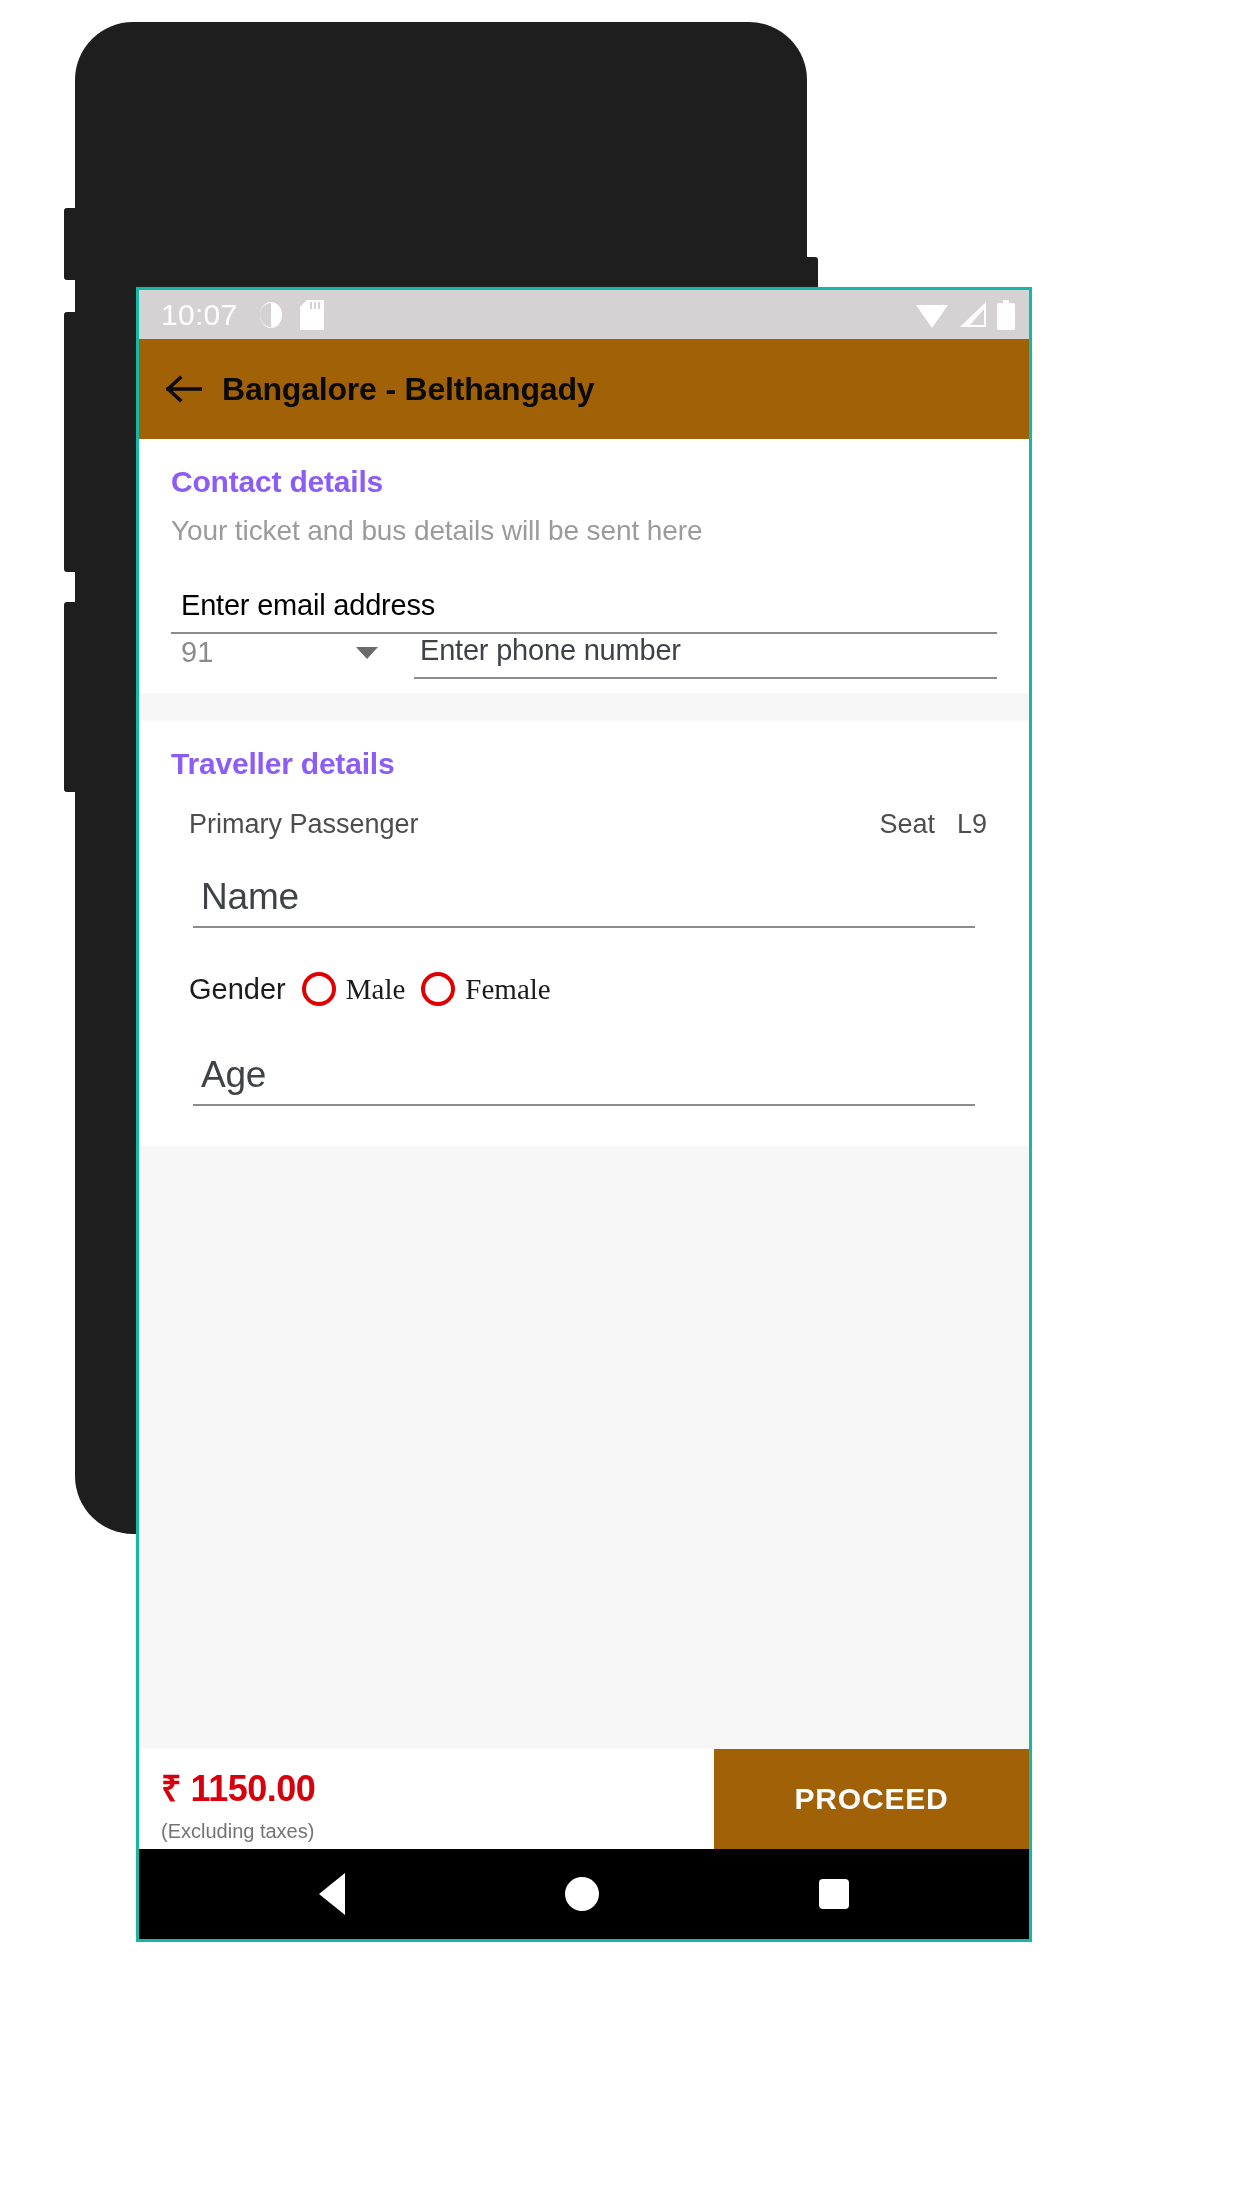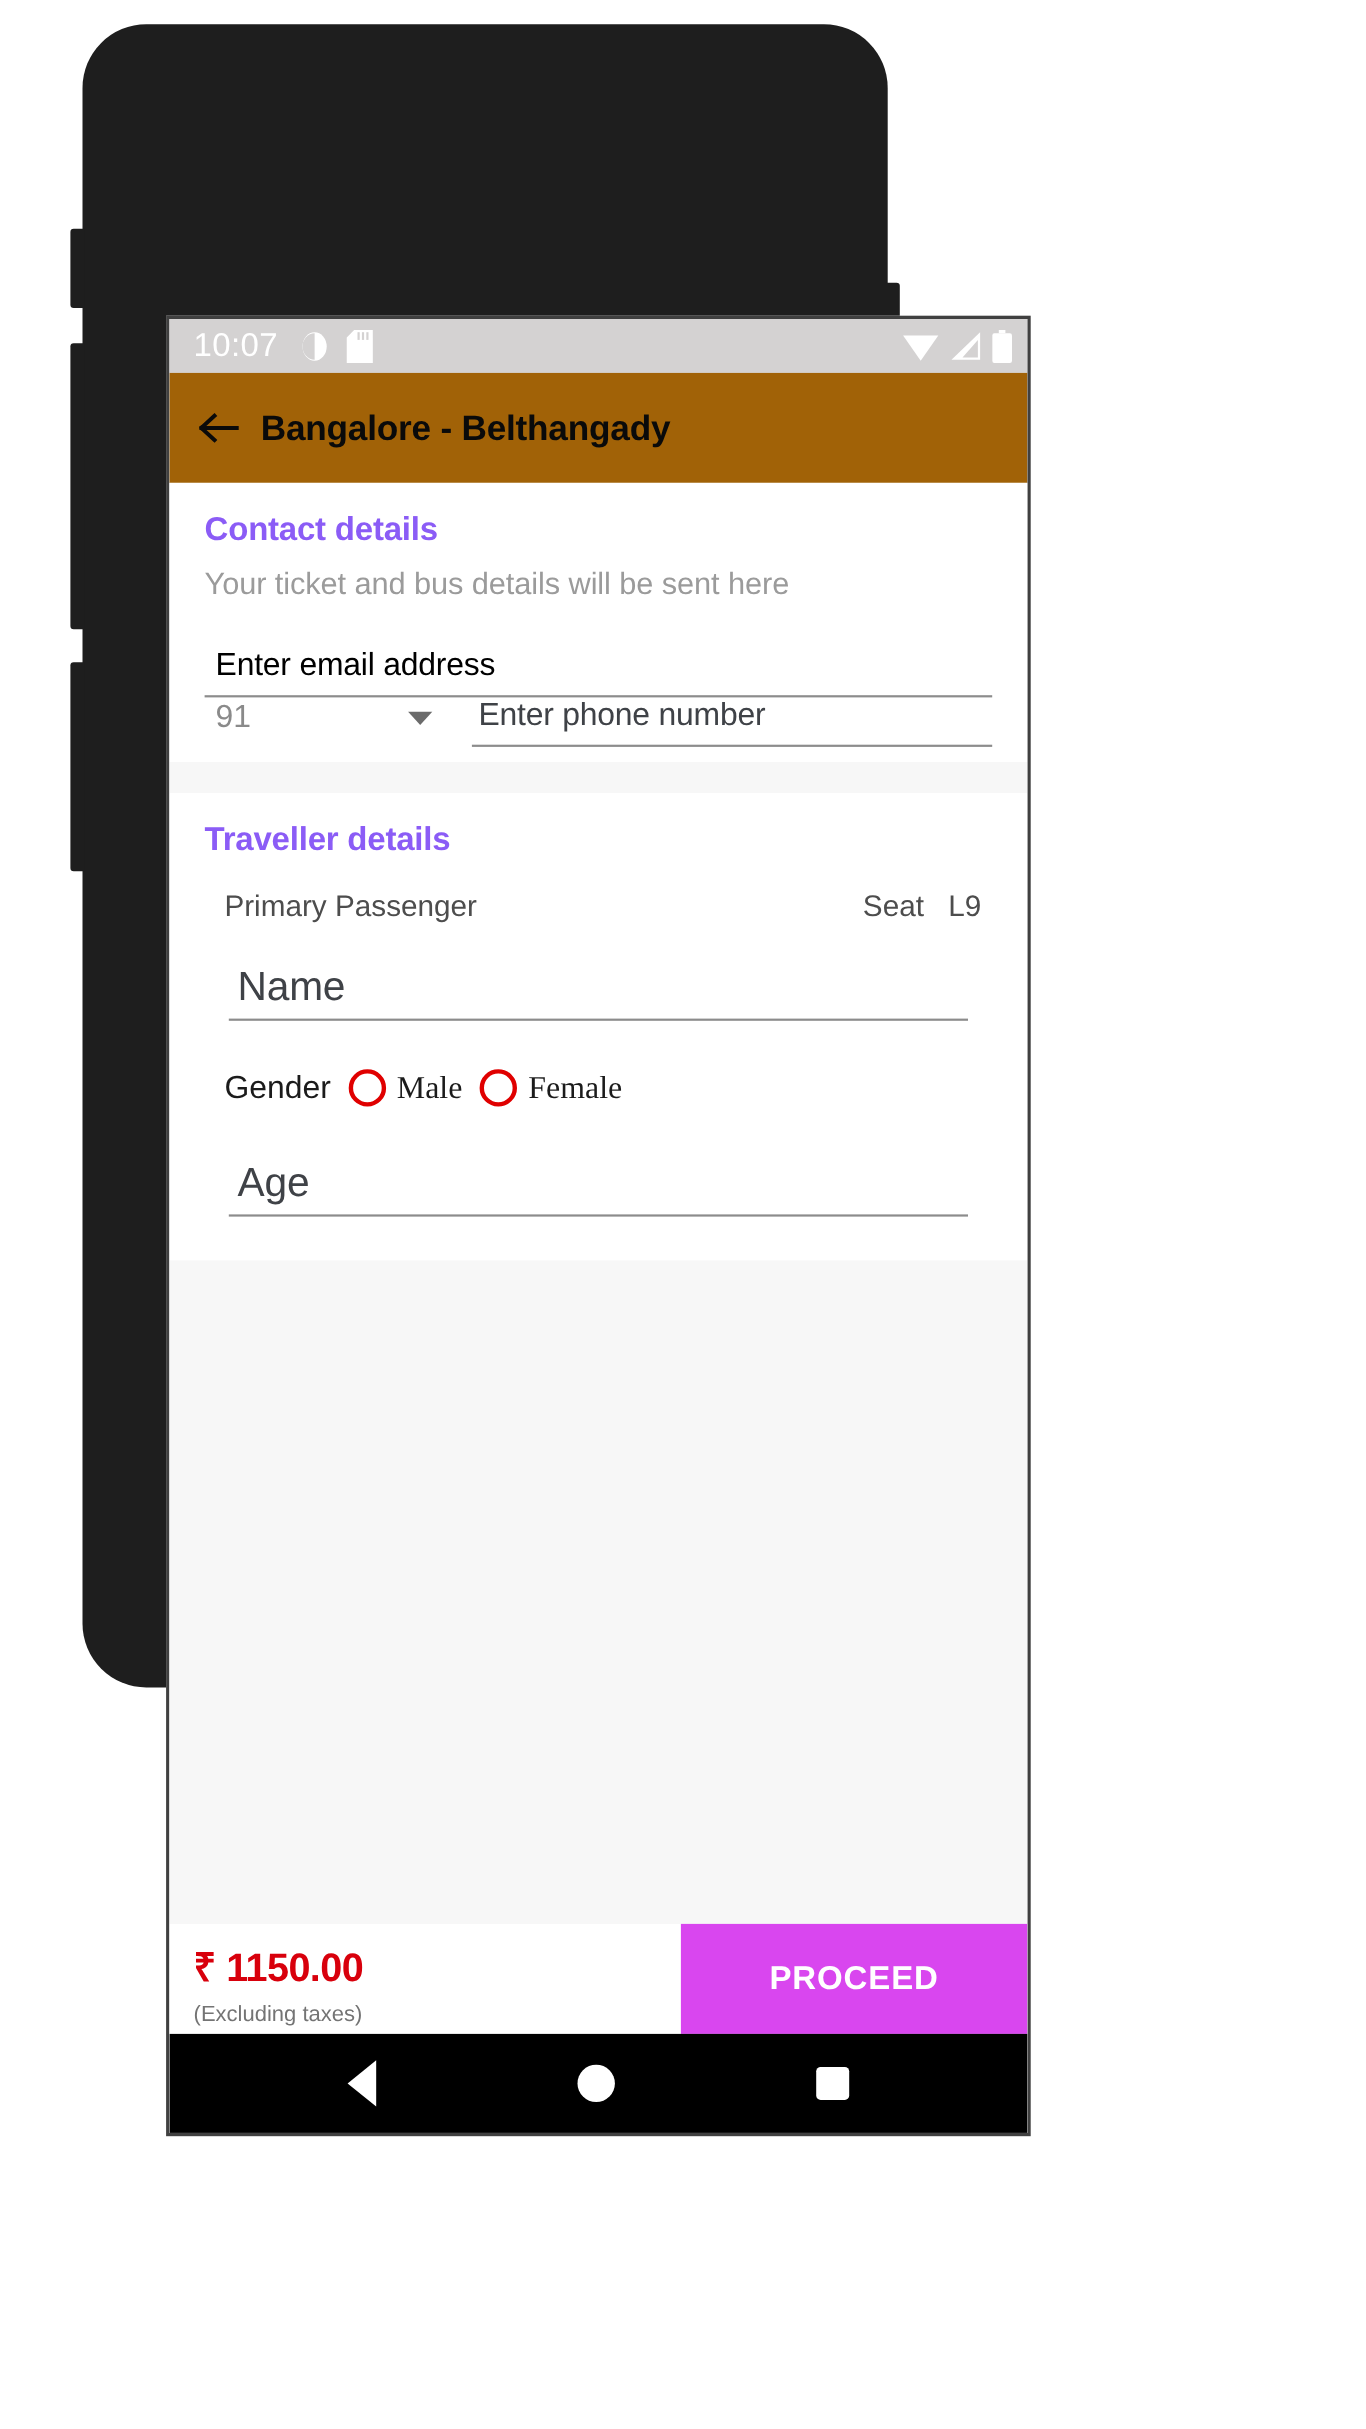--- a/index.html
+++ b/index.html
@@ -37,27 +37,27 @@
     position: absolute;
     right: -11px;
     width: 13px;
     background: #1e1e1e;
     border-radius: 0 3px 3px 0;
   }
 
   
   #screen {
     position: absolute;
-    left: 151px;
+    left: 136px;
     top: 287px;
-    width: 786px;
+    width: 896px;
     height: 1655px;
     background: #ffffff;
     overflow: hidden;
-    border: 3px solid #404040;
+    border: 3px solid #14b8a6;
     box-sizing: border-box;
   }
 
   
   #statusbar {
     height: 49px;
     background: #d4d2d2;
     display: flex;
     align-items: center;
     padding: 0 14px 0 22px;
@@ -250,21 +250,21 @@
     font-weight: bold;
     letter-spacing: -0.5px;
   }
   .price-note {
     color: #747474;
     font-size: 20px;
     margin-top: 8px;
   }
   #proceed-btn {
     width: 315px;
-    background: #d946ef;
+    background: #a16207;
     color: #ffffff;
     font-size: 30px;
     font-weight: bold;
     letter-spacing: 0.8px;
     display: flex;
     align-items: center;
     justify-content: center;
     border: none;
     font-family: "Liberation Sans", sans-serif;
   }

